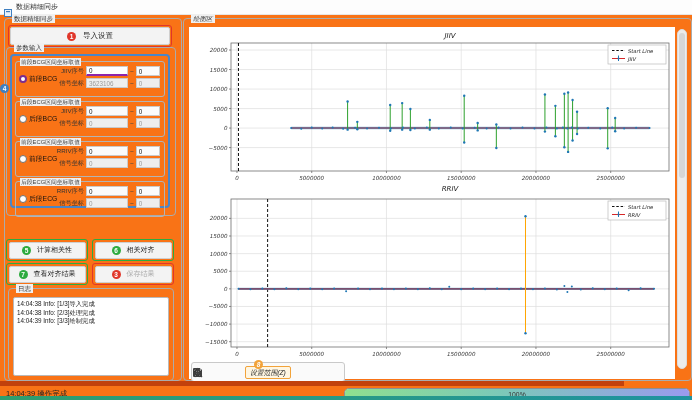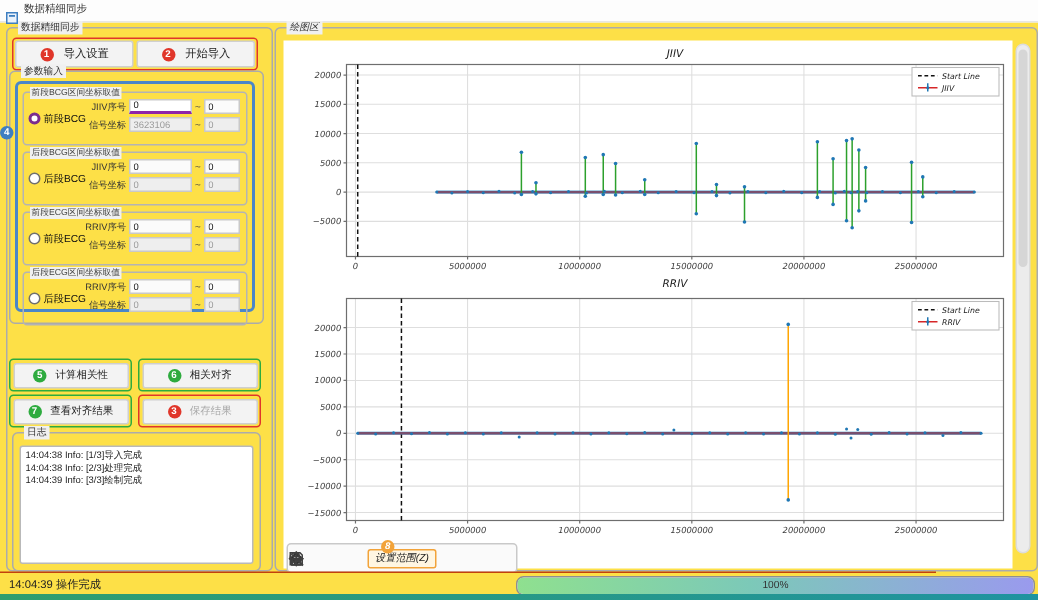--- a/index.html
+++ b/index.html
@@ -1,16 +1,16 @@
 <!DOCTYPE html>
 <html style="--red: #e0362a; --blue: #3e7fc1; --green: #2eab3f; --orange: #f2a33a; --purple: #8e24aa;"><head>
 <meta charset="utf-8">
 <style>
   html,body{margin:0;padding:0;background:#cfcfcf;font-family:"Liberation Sans",sans-serif;}
-  .window{position:relative;width:692px;height:400px;background:#fde047;outline:1px solid #a8a8a8;overflow:hidden;
+  .window{position:relative;width:692px;height:400px;background:#f97316;outline:1px solid #a8a8a8;overflow:hidden;
           font-family:"Liberation Sans",sans-serif;}
   
   .titlebar{position:absolute;left:0;top:0;width:692px;height:14px;background:#fdfdfd;border-bottom:1px solid #e6e6e6;}
   .app-icon{position:absolute;left:4px;top:3px;width:8px;height:8px;}
   .win-title{position:absolute;left:16px;top:0;font-size:7px;line-height:14px;color:#333;}
   
   .group{position:absolute;border:1px solid #ababab;border-radius:4px;background:transparent;}
   .glabel{position:absolute;top:-5px;left:7px;background:#f0f0f0;padding:0 2px;font-size:6.5px;line-height:9px;color:#333;white-space:nowrap;}
   .left-group{left:4px;top:18px;width:176px;height:361px;}
   .params-group{left:6px;top:47px;width:168px;height:167px;}
@@ -64,21 +64,21 @@
   .plot-scrollbar .thumb{position:absolute;left:1px;right:1px;top:3px;height:145px;background:#d6d6d6;border-radius:4px;}
   
   .toolbar{position:absolute;left:2px;top:335px;height:18px;display:inline-flex;align-items:center;gap:3px;
            padding:0 5px;background:#fafafa;border:1px solid #c9c9c9;border-radius:3px;}
   .ticon{width:13px;height:13px;display:flex;align-items:center;justify-content:center;}
   .ticon svg{width:11px;height:11px;display:block;}
   .range-btn{position:relative;font-size:6.8px;line-height:11px;padding:0 4px;border:1.5px solid var(--orange);
              background:#fff6e2;border-radius:2px;color:#222;white-space:nowrap;}
   .range-btn .badge{position:absolute;top:-7px;left:8px;}
   
-  .statusbar{position:absolute;left:0;top:381px;width:624px;height:15px;border-top:1px solid #c2410c;}
+  .statusbar{position:absolute;left:0;top:381px;width:624px;height:15px;border-top:5px solid #c2410c;}
   .status-text{position:absolute;left:6px;top:3px;font-size:7.5px;color:#222;}
   .progress{position:absolute;left:344px;top:2px;width:344px;height:11px;border:1px solid #8f8f8f;border-radius:5px;
             overflow:hidden;background:#e8e8e8;}
   .progress-fill{position:absolute;left:0;top:0;bottom:0;background:linear-gradient(90deg,#8fe08f,#7cc9b8 45%,#9a9aee);}
   .progress-label{position:absolute;left:0;right:0;top:0;text-align:center;font-size:6.8px;line-height:11px;color:#333;}
   .bottombar{position:absolute;left:0;top:396px;width:692px;height:4px;
              background:linear-gradient(90deg,#2f9e6e,#1f93a0);}
 </style>
 </head>
 <body>
@@ -96,24 +96,20 @@
   </div>
 
   <div class="group left-group">
     <span class="glabel">数据精细同步</span>
   </div>
 
   <div class="import-box" id="import-box">
       <div class="ibtn">
         <span class="badge red">1</span>
         <span>导入设置</span>
-      </div>
-      <div class="ibtn">
-        <span class="badge red">2</span>
-        <span>开始导入</span>
       </div>
     </div>
 
   <div class="group params-group">
     <span class="glabel">参数输入</span>
   </div>
   <div class="blue-box" id="param-sections">
       <div class="psec">
         <span class="slabel">前段BCG区间坐标取值</span>
         <div class="radio-wrap">

